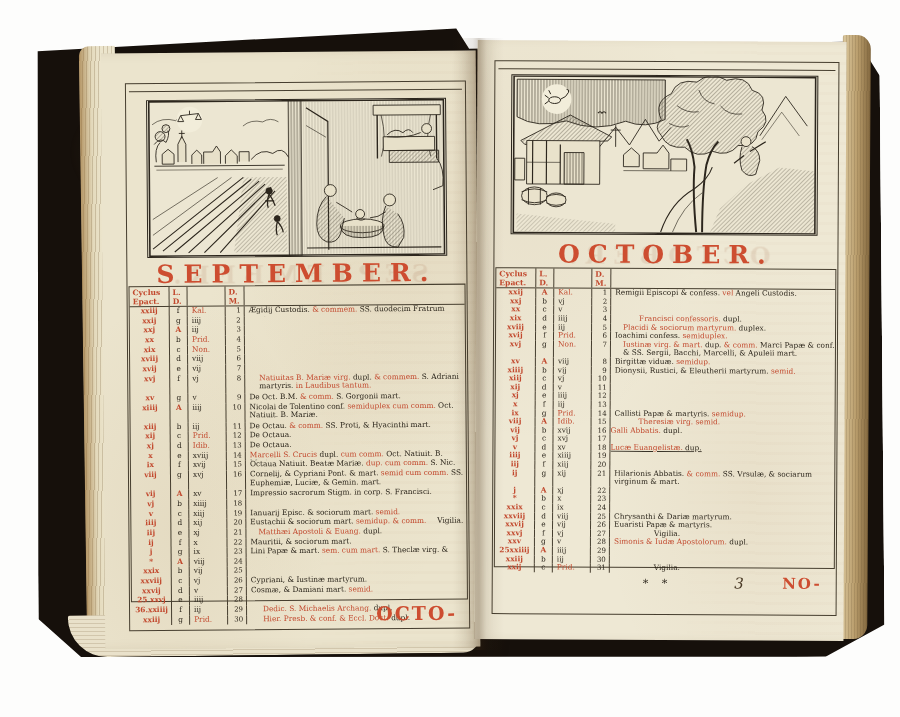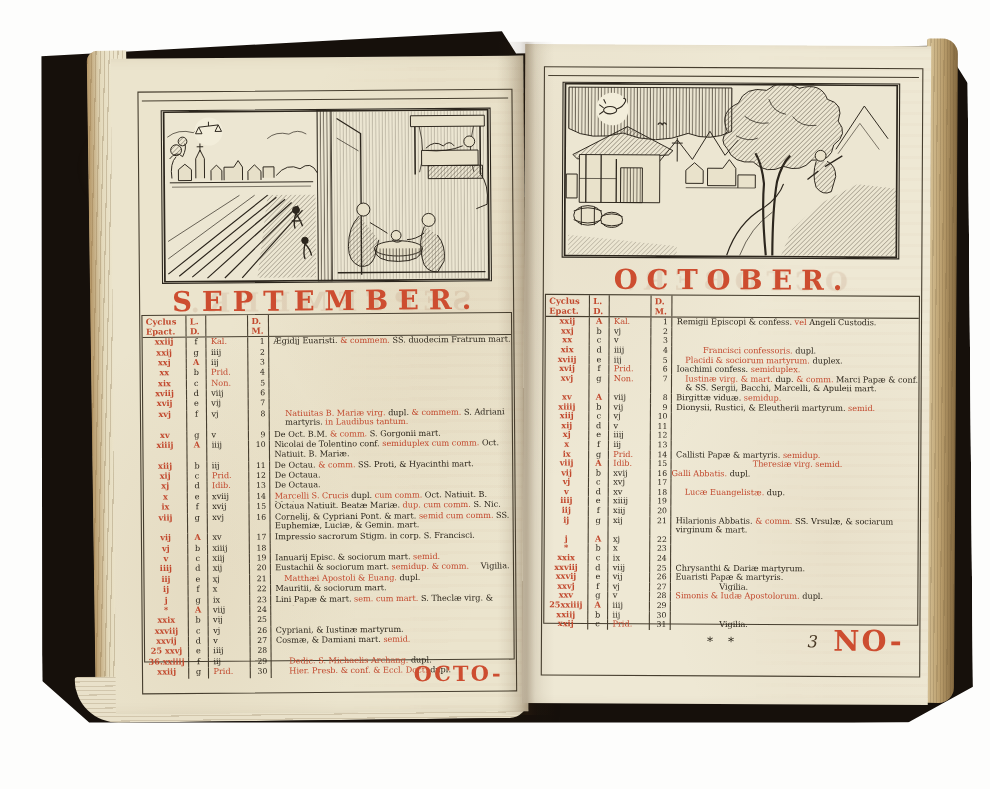--- a/index.html
+++ b/index.html
@@ -99,21 +99,21 @@
   .c.feast{border-right:none;padding-left:4px;}
   .c.feast .red{color:#c2492e;}
   .c.feast .note{float:right;margin-right:3px;}
 
   
   .catchword{position:absolute;color:#cd4d30;font-weight:bold;}
   .page.left .catchword{right:12px;top:520px;font-size:19px;letter-spacing:2px;}
   .sigline{position:absolute;left:0;right:0;top:508px;height:26px;display:flex;align-items:center;}
   .sigline .stars{margin-left:150px;font-size:11px;color:#2b251b;letter-spacing:5px;}
   .sigline .pagenum{margin-left:62px;font-size:15px;font-style:italic;color:#4a3a26;}
-  .sigline .cw{margin-left:auto;margin-right:14px;color:#cd4d30;font-weight:bold;font-size:26px;letter-spacing:2px;}
+  .sigline .cw{margin-left:auto;margin-right:14px;color:#cd4d30;font-weight:bold;font-size:15px;letter-spacing:2px;}
 </style>
 </head>
 <body>
 
 <div class="photo">
 
   <div class="cover">
       <div class="grain"></div>
     </div>
 
@@ -230,21 +230,21 @@
           <div class="hc"></div>
           <div class="hc"><span>D.</span><br><span>M.</span></div>
           <div class="hc"></div>
         </div>
         <div class="cal-body" id="sep-body">
             <div class="cal-row">
               <div class="c epact">xxiij</div>
               <div class="c letter">f</div>
               <div class="c roman red">Kal.</div>
               <div class="c day">1</div>
-              <div class="c feast"><span>Ægidij Euaristi. </span><span class="red">&amp; commem. </span><span>SS. duodecim Fratrum mart.</span></div>
+              <div class="c feast"><span>Ægidij Custodis. </span><span class="red">&amp; commem. </span><span>SS. duodecim Fratrum mart.</span></div>
             </div>
             <div class="cal-row">
               <div class="c epact">xxij</div>
               <div class="c letter">g</div>
               <div class="c roman">iiij</div>
               <div class="c day">2</div>
               <div class="c feast"></div>
             </div>
             <div class="cal-row">
               <div class="c epact">xxj</div>
@@ -634,42 +634,42 @@
               <div class="c letter">g</div>
               <div class="c roman red">Prid.</div>
               <div class="c day">14</div>
               <div class="c feast"><span>Callisti Papæ &amp; martyris. </span><span class="red">semidup.</span></div>
             </div>
             <div class="cal-row">
               <div class="c epact">viij</div>
               <div class="c letter red">A</div>
               <div class="c roman red">Idib.</div>
               <div class="c day">15</div>
-              <div class="c feast" style="padding-left: 5px; text-align: center;"><span class="red">Theresiæ virg. </span><span class="red">semid.</span></div>
+              <div class="c feast" style="padding-left: 28px;"><span class="red">Theresiæ virg. </span><span class="red">semid.</span></div>
             </div>
             <div class="cal-row">
               <div class="c epact">vij</div>
               <div class="c letter">b</div>
               <div class="c roman">xvij</div>
               <div class="c day">16</div>
               <div class="c feast" style="padding-left: 0;"><span class="red">Galli Abbatis. </span><span>dupl.</span></div>
             </div>
             <div class="cal-row">
               <div class="c epact">vj</div>
               <div class="c letter">c</div>
               <div class="c roman">xvj</div>
               <div class="c day">17</div>
               <div class="c feast"></div>
             </div>
             <div class="cal-row">
               <div class="c epact">v</div>
               <div class="c letter">d</div>
               <div class="c roman">xv</div>
               <div class="c day">18</div>
-              <div class="c feast" style="padding-left: 12px;"><span class="red">Lucæ Euangelistæ. </span><span>dup.</span></div>
+              <div class="c feast" style="padding-left: 0; text-decoration: underline;"><span class="red">Lucæ Euangelistæ. </span><span>dup.</span></div>
             </div>
             <div class="cal-row">
               <div class="c epact">iiij</div>
               <div class="c letter">e</div>
               <div class="c roman">xiiij</div>
               <div class="c day">19</div>
               <div class="c feast"></div>
             </div>
             <div class="cal-row">
               <div class="c epact">iij</div>

